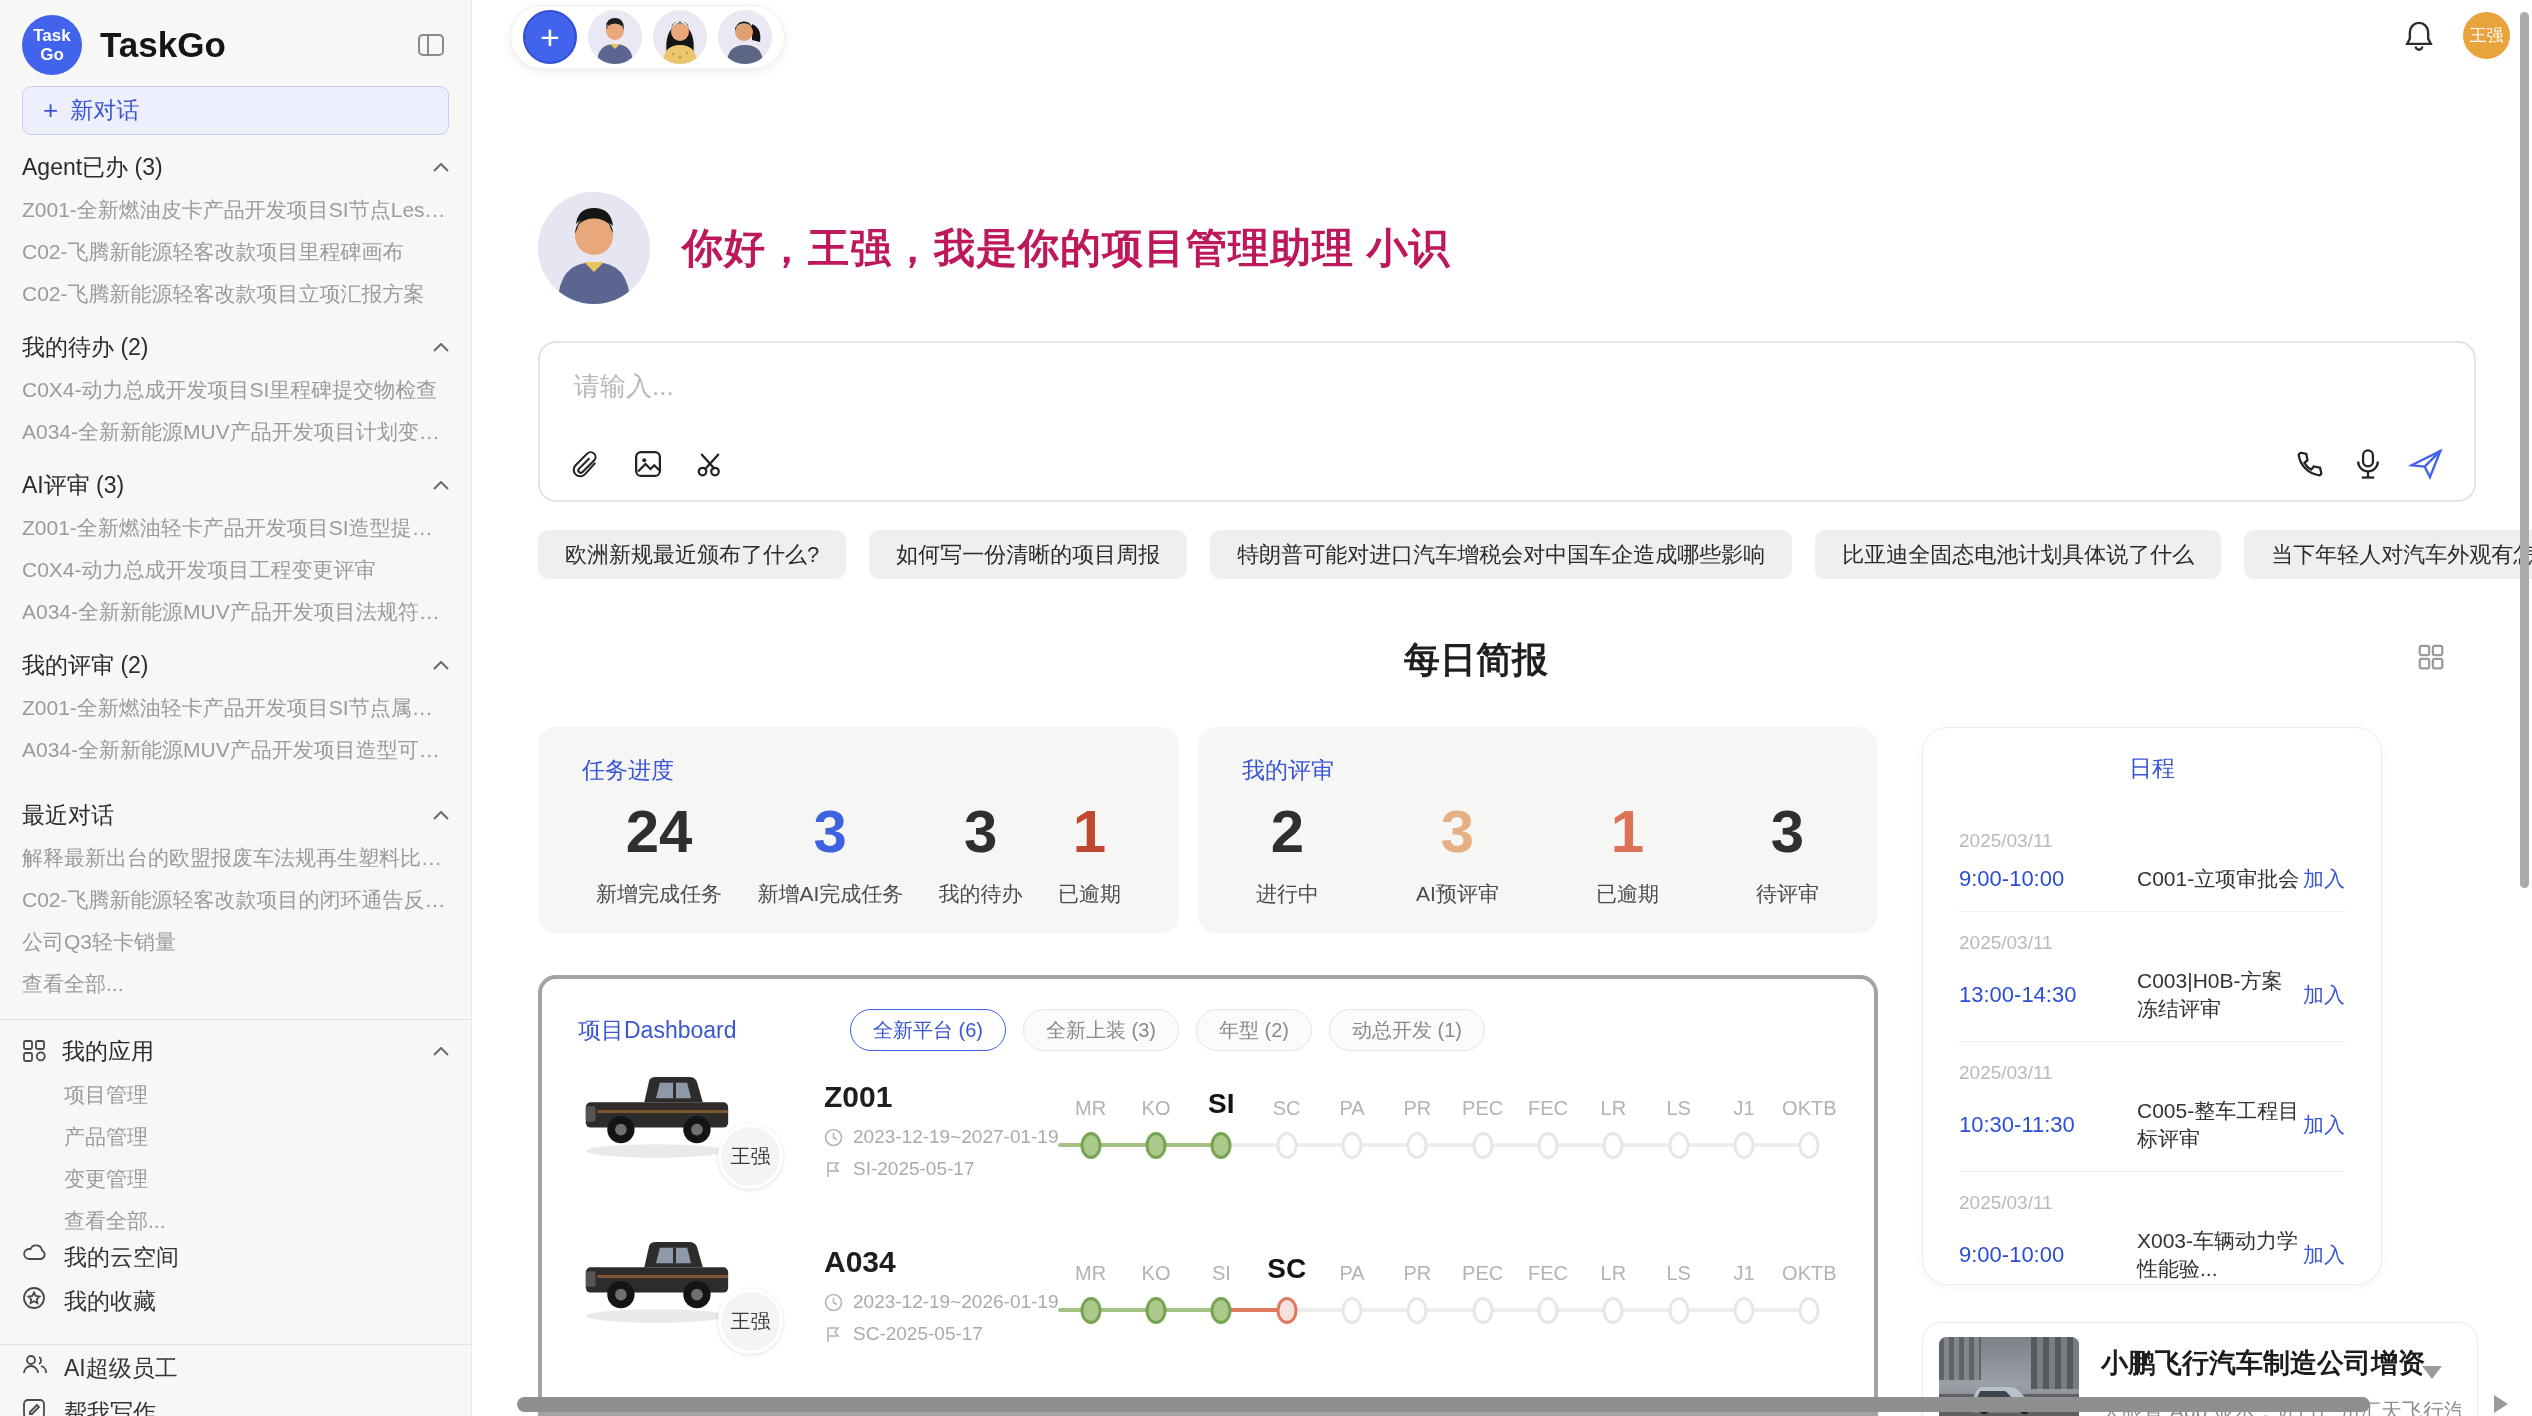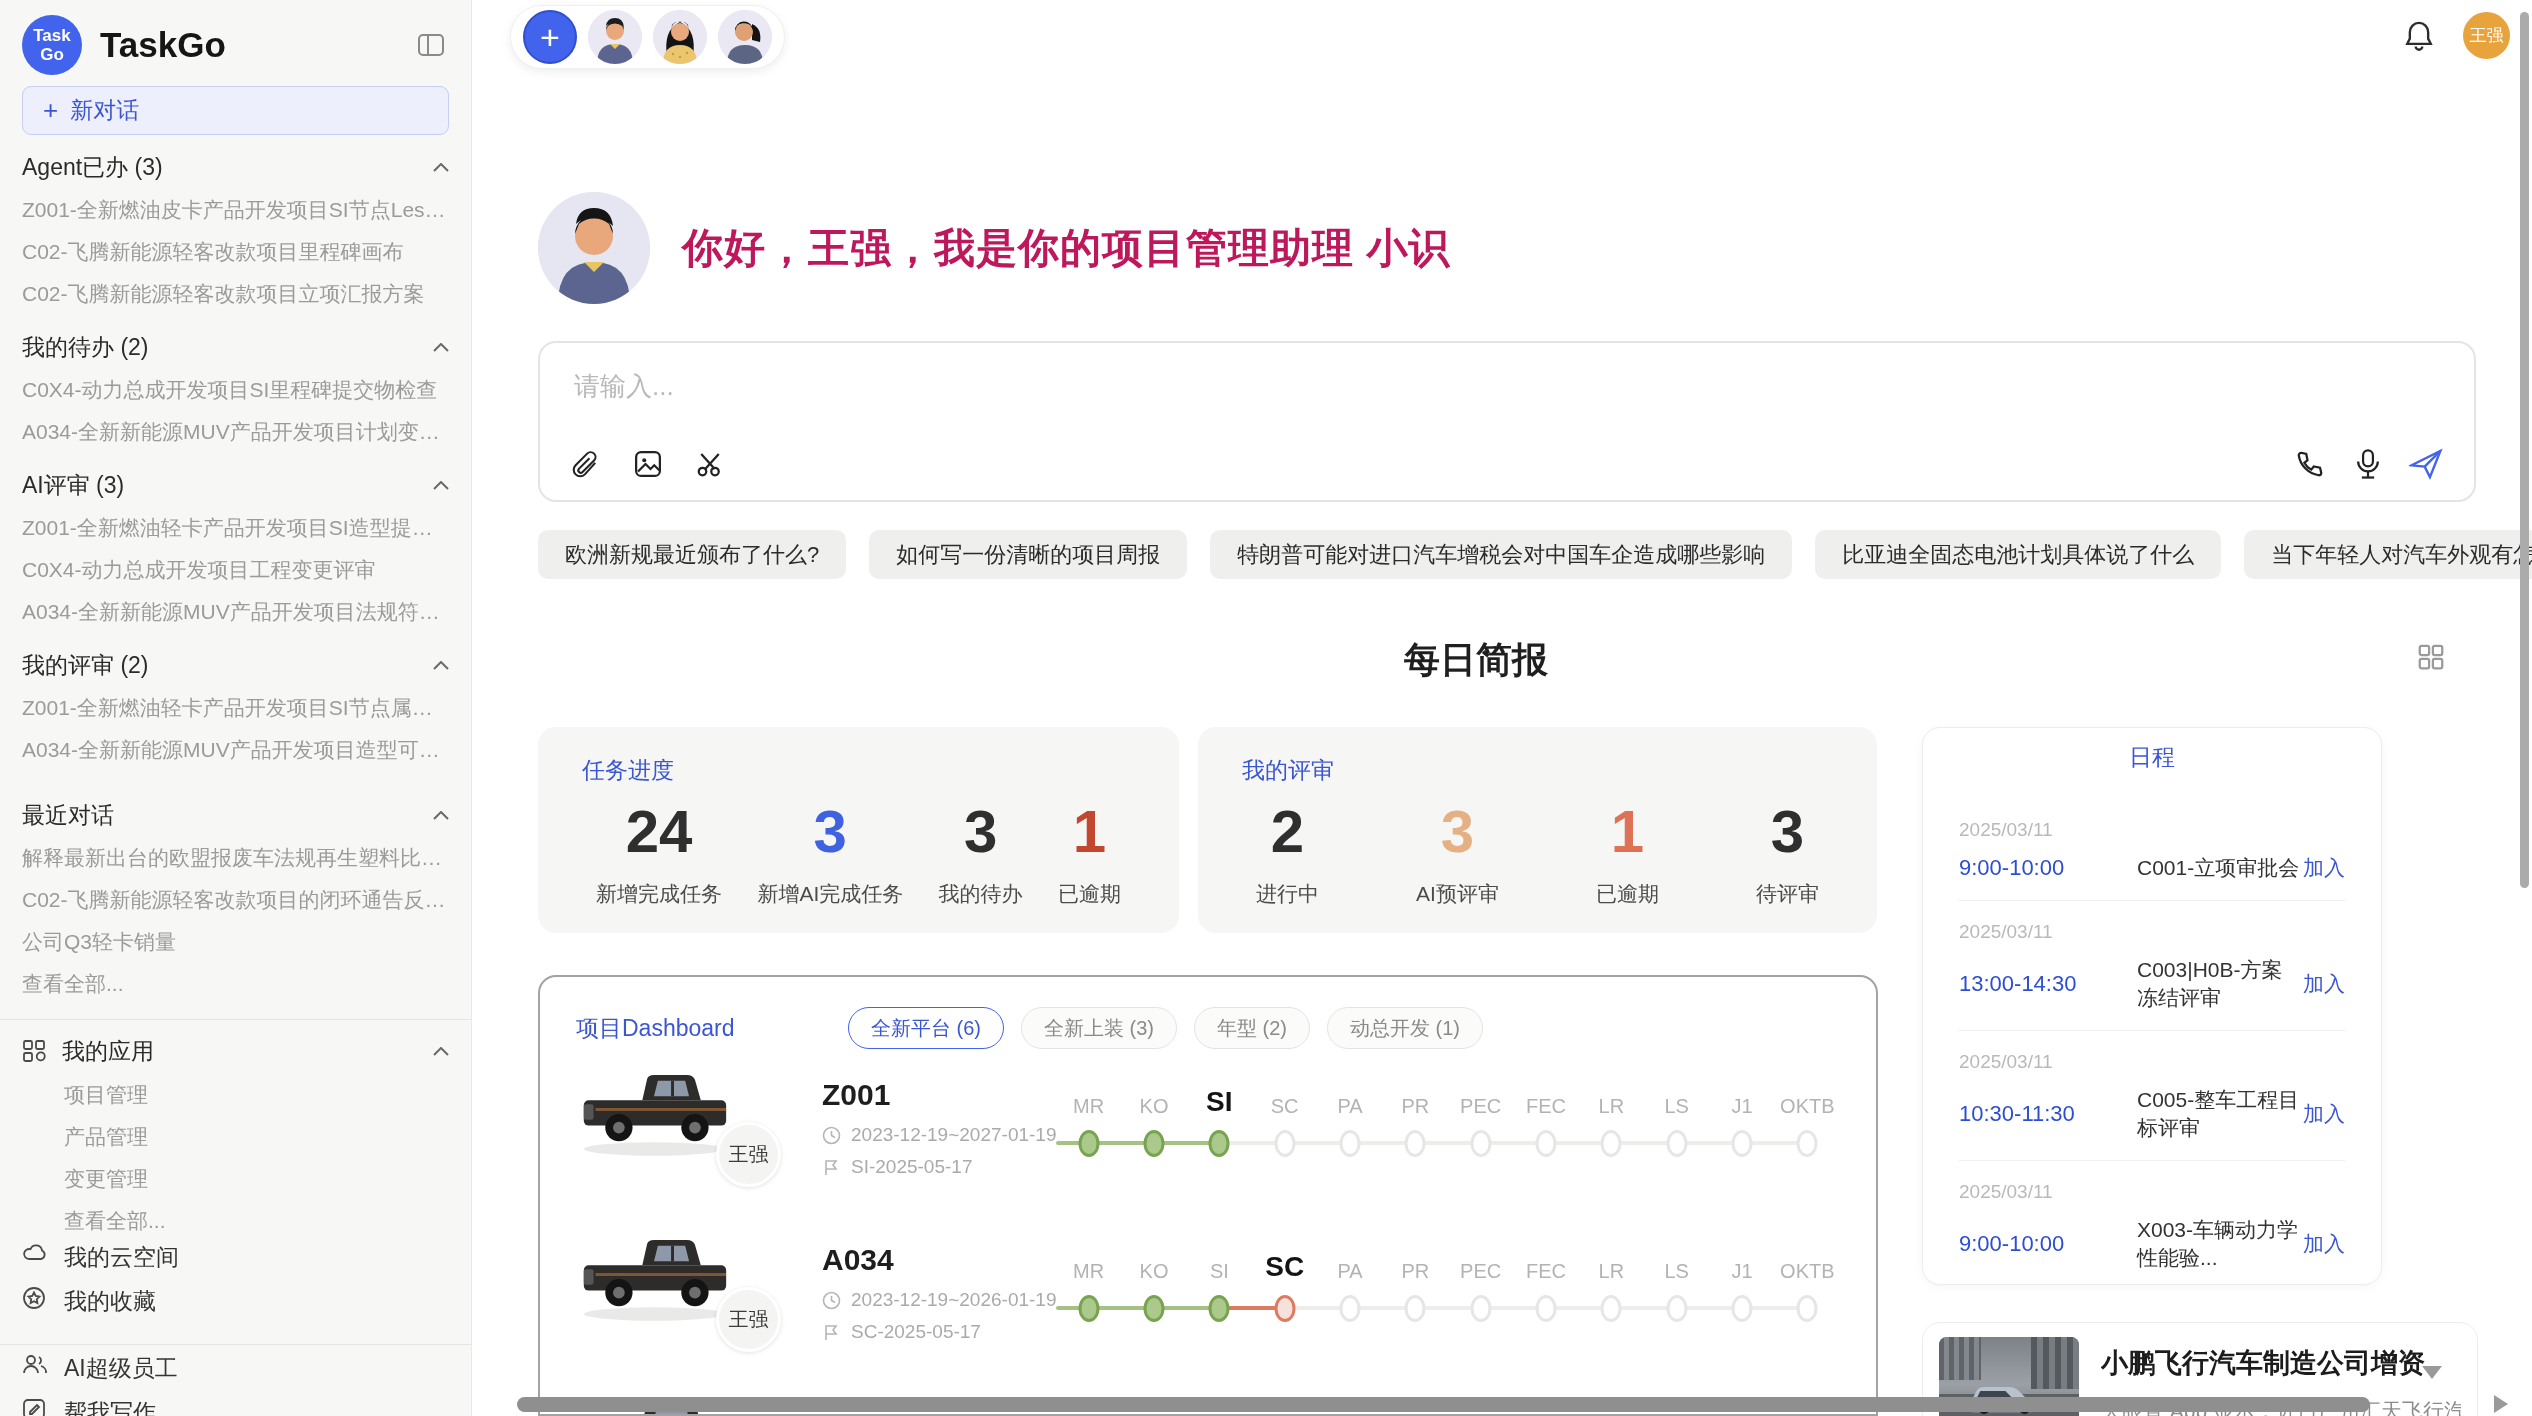--- a/index.html
+++ b/index.html
@@ -52,40 +52,40 @@
   .briefing-title{position:absolute;left:0;top:636px;width:2008px;text-align:center;font-size:36px;font-weight:700;color:#1f1f1f}
   .grid-ic{position:absolute;left:1944px;top:642px;cursor:pointer}
 
   .stat-card{position:absolute;top:727px;height:206px;background:#f6f6f4;border-radius:18px;padding:28px 44px}
   .stat-card .sc-title{font-size:23px;color:#3b56d4}
   .stat-row{display:flex;justify-content:space-between;margin-top:10px;padding:0 14px}
   .stat{display:flex;flex-direction:column;align-items:center}
   .stat .v{font-size:60px;font-weight:600;line-height:72px;color:#2f2f2f}
   .stat .l{font-size:21px;color:#4c4c4c;margin-top:12px}
 
-  .dash-card{position:absolute;left:66px;top:975px;width:1340px;height:441px;background:#fff;border:2px solid #a3a3a3;border-radius:18px 18px 0 0;overflow:hidden}
+  .dash-card{position:absolute;left:66px;top:975px;width:1340px;height:441px;background:#fff;border:4px solid #a3a3a3;border-radius:18px 18px 0 0;overflow:hidden}
   .dash-head{display:flex;align-items:center;padding:30px 36px 0 36px}
   .dash-title{font-size:23px;color:#3b56d4;width:272px}
   .tabs{display:flex;gap:17px}
   .tab{height:42px;border-radius:21px;border:1px solid #e4e4e4;background:#fbfbfa;color:#8a8a8a;font-size:20px;padding:0 22px;display:flex;align-items:center;cursor:pointer}
   .tab.active{border:1.5px solid #4263eb;color:#3b56d4;background:#fff}
   .proj-row{position:absolute;left:36px;width:1268px;height:165px}
   .truck{position:absolute;left:0;top:6px;width:156px;height:104px}
   .owner-badge{position:absolute;left:140px;top:70px;width:65px;height:65px;border-radius:50%;background:#f4f4f2;border:3px solid #fff;box-shadow:0 1px 4px rgba(0,0,0,.12);display:flex;align-items:center;justify-content:center;font-size:20px;color:#3c3c3c}
   .proj-code{position:absolute;left:246px;top:26px;font-size:30px;font-weight:700;color:#1e1e1e}
   .proj-meta{position:absolute;left:246px;display:flex;align-items:center;gap:10px;font-size:19px;color:#aaaaaa}
   .pm1{top:72px}.pm2{top:104px}
   .chain{position:absolute;left:480px;top:0;width:784px;height:130px}
   .ms-cell{position:absolute;top:0;width:0}
   .ms-label{position:absolute;left:0;top:28px;transform:translateX(-50%);height:38px;display:flex;align-items:flex-end;font-size:20px;color:#b3b3b3;white-space:nowrap}
   .ms-label.cur{font-size:28px;font-weight:700;color:#141414}
   .ms-dot{position:absolute;left:0;top:78px;transform:translateX(-50%);width:21px;height:27px;border-radius:50%;background:#fff;border:3px solid #e6e6e6}
   .seg{position:absolute;top:89px;height:4px;border-radius:2px}
 
-  .sched-card{position:absolute;left:1450px;top:727px;width:460px;height:558px;background:#fff;border:1px solid #ececec;border-radius:18px;box-shadow:0 2px 10px rgba(0,0,0,.04);padding:14px 36px 0 36px}
+  .sched-card{position:absolute;left:1450px;top:727px;width:460px;height:558px;background:#fff;border:1px solid #ececec;border-radius:26px;box-shadow:0 2px 10px rgba(0,0,0,.04);padding:25px 36px 0 36px}
   .sched-title{text-align:center;font-size:23px;color:#3b56d4}
   .event{padding:20px 0 18px 0;border-bottom:1px solid #f0f0f0}
   .event:last-of-type{border-bottom:none}
   .ev-date{font-size:19px;color:#b9b9b9}
   .ev-line{display:flex;align-items:center;margin-top:13px}
   .ev-time{width:178px;font-size:22px;color:#2b4ed4}
   .ev-name{flex:1;font-size:21px;color:#333}
   .ev-join{font-size:21px;color:#3b56d4;cursor:pointer}
   .sched-footer{text-align:center;font-size:21px;color:#3b56d4;padding:16px 0;cursor:pointer}
 

